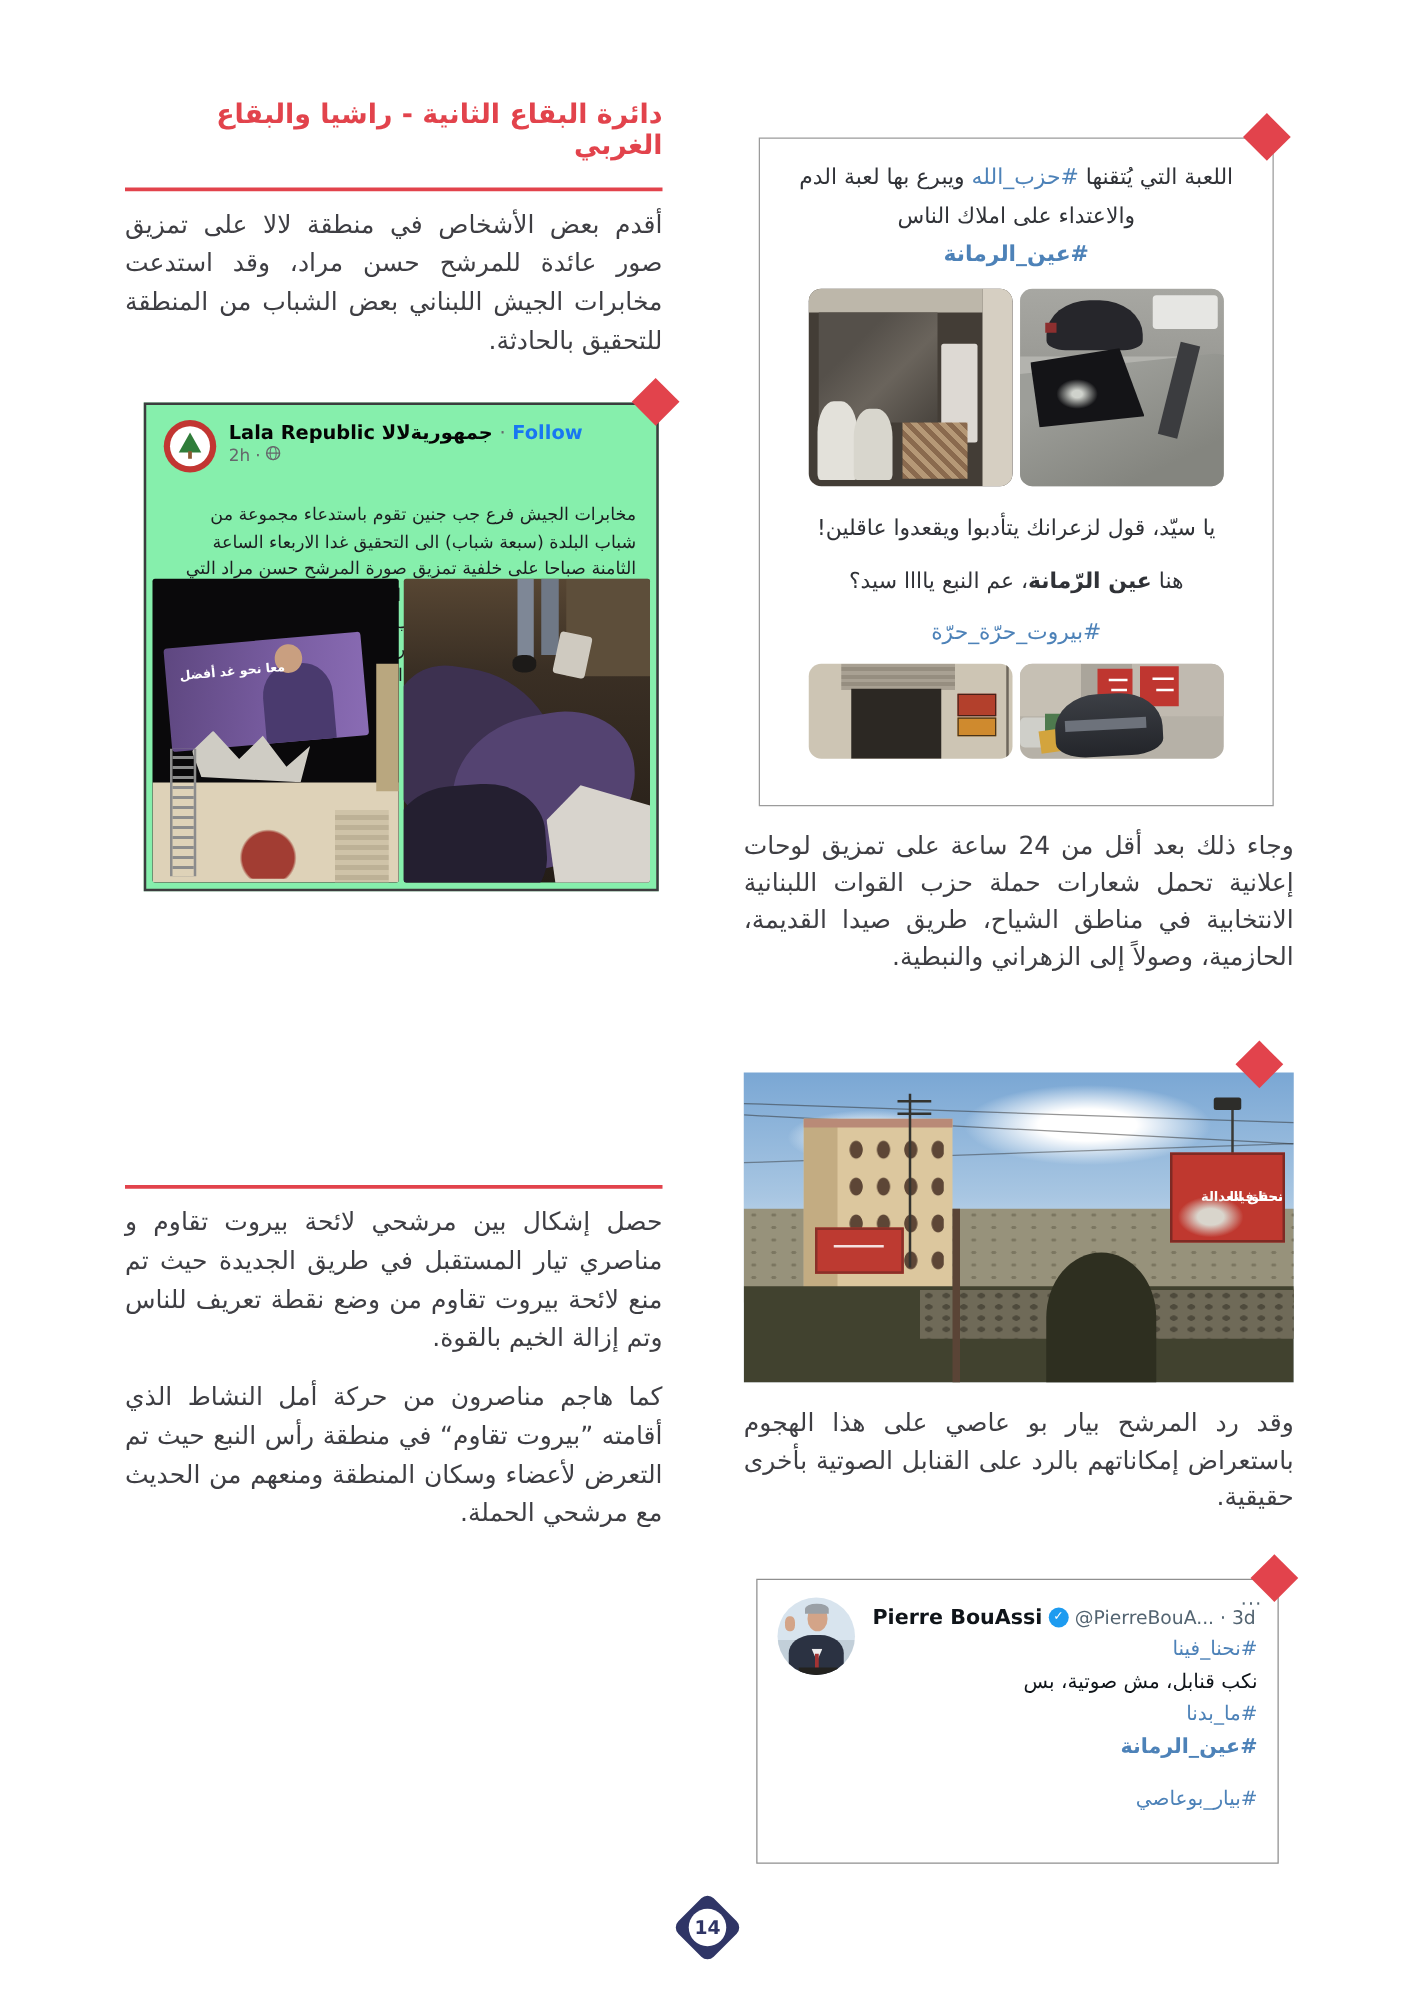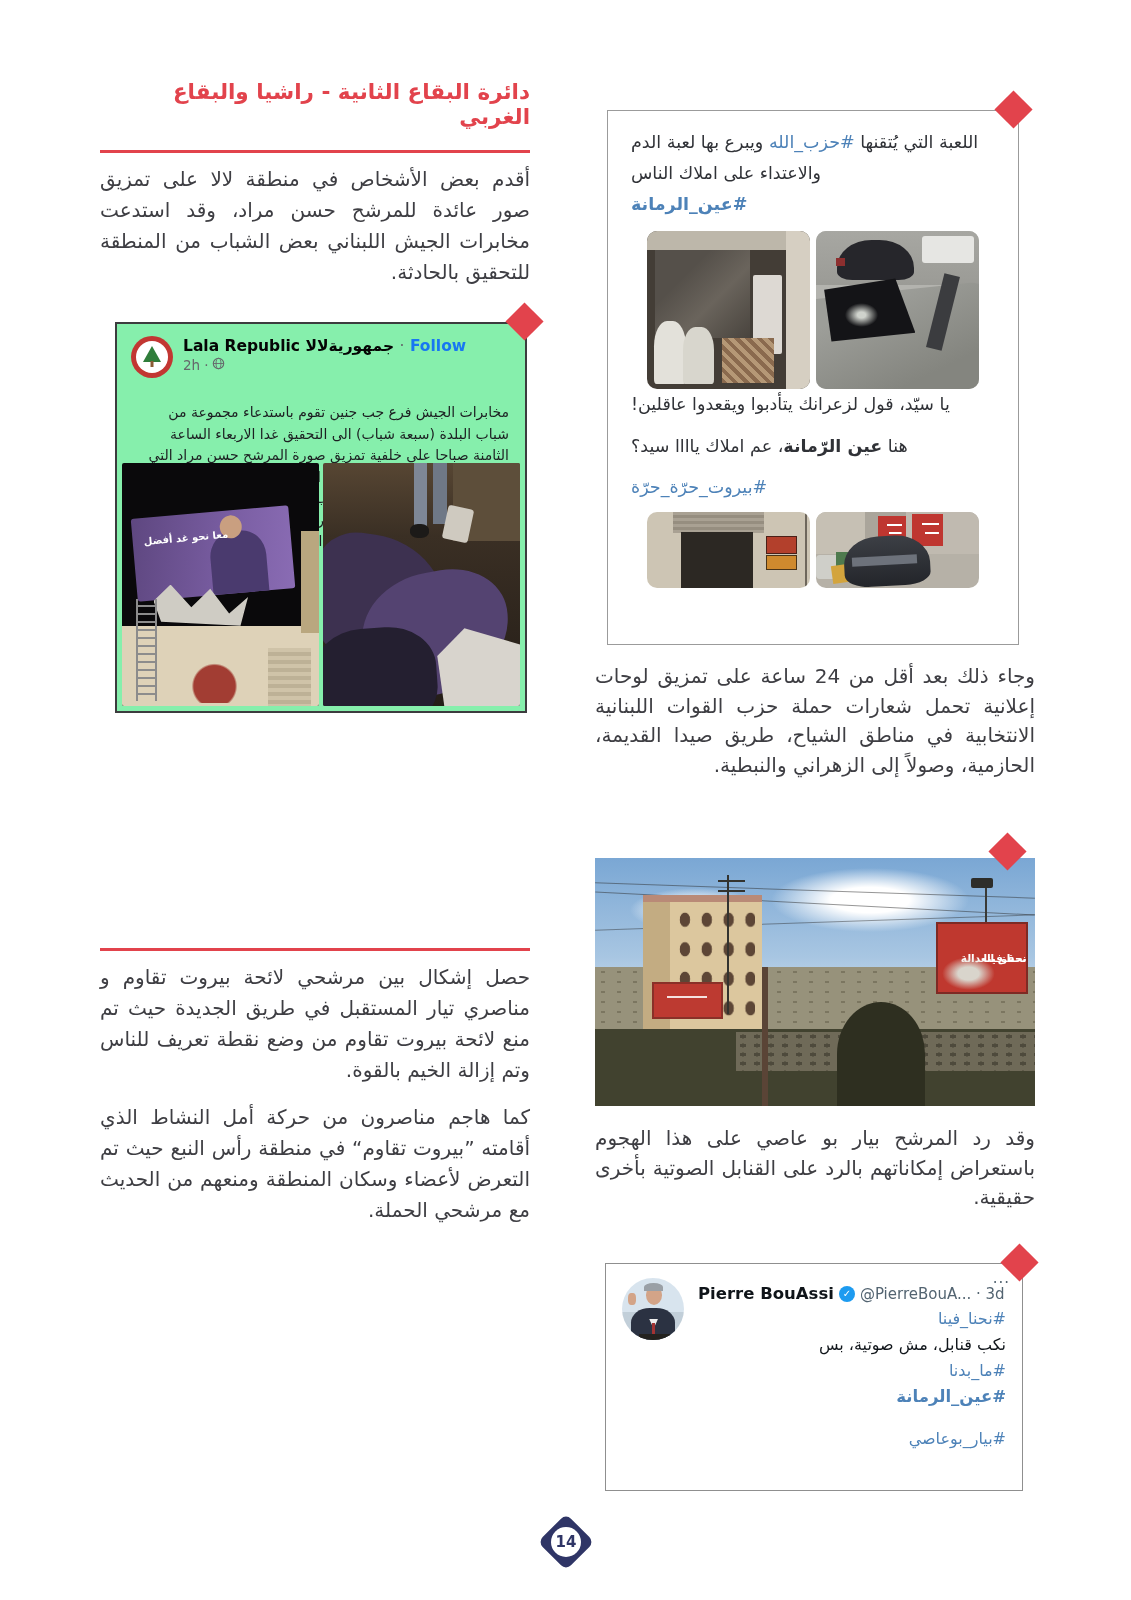--- a/index.html
+++ b/index.html
@@ -49,28 +49,28 @@
   .pf-leg1{left:46%;top:0;width:7%;height:27%;background:#7e8796;}
   .pf-leg2{left:56%;top:0;width:7%;height:25%;background:#6f7886;}
   .pf-shoe{left:44%;top:25%;width:10%;height:6%;background:#1c1a18;border-radius:40%;}
   .pf-bag{left:62%;top:18%;width:13%;height:14%;background:#cfcac0;border-radius:3px;transform:rotate(12deg);}
   .pf-tarp1{left:-6%;top:30%;width:70%;height:55%;background:#3d3150;transform:rotate(8deg);border-radius:30% 60% 40% 50%;}
   .pf-tarp2{left:20%;top:45%;width:75%;height:50%;background:#544371;transform:rotate(-10deg);border-radius:50% 40% 60% 30%;}
   .pf-tarp3{left:-4%;bottom:-10%;width:62%;height:42%;background:#241f30;transform:rotate(-4deg);border-radius:40%;}
   .pf-white{right:-4%;bottom:-6%;width:46%;height:38%;background:#d8d4cd;clip-path:polygon(0 30%,30% 0,100% 20%,100% 100%,10% 100%);}
 
   
-  #card1{position:absolute;left:607px;top:110px;width:412px;height:535px;background:#fff;border:1px solid #9b9b9b;box-sizing:border-box;padding:16px 23px;direction:rtl;text-align:left;color:#303237;}
+  #card1{position:absolute;left:607px;top:110px;width:412px;height:535px;background:#fff;border:1px solid #9b9b9b;box-sizing:border-box;padding:16px 23px;direction:rtl;text-align:center;color:#303237;}
   .t-line{font-size:17.5px;line-height:31px;margin:0;}
   .tag{color:#4d82b8;}
   .tag-strong{color:#4d82b8;font-weight:700;}
   .c1-photos{margin:11px auto 0;width:332px;display:flex;gap:6px;}
   .c1-photos .ph{border-radius:10px;}
   .cap{font-size:17.5px;line-height:25px;margin:0;}
-  #cap1{margin-top:3px;}
+  #cap1{margin-top:22px;}
   #cap2{margin-top:17px;}
   #tag3{margin-top:16px;font-size:17.5px;}
   .c1-photos.small{margin-top:12px;}
 
   
   #pa{width:163px;height:158px;background:#b3b3ae;}
   .pa-street{left:0;top:0;right:0;height:34%;background:linear-gradient(#a7a7a2,#9b9b96);}
   .pa-van{right:3%;top:3%;width:32%;height:17%;background:#e6e6e3;border-radius:3px;}
   .pa-darkcar{left:13%;top:6%;width:47%;height:25%;background:#26262b;border-radius:45% 45% 20% 20%/70% 70% 20% 20%;}
   .pa-redlight{left:12%;top:17%;width:6%;height:5%;background:#8d2f2f;}
@@ -262,21 +262,21 @@
         <div class="pb-wall"></div>
         <div class="pb-glass"></div>
         <div class="pb-fridge"></div>
         <div class="pb-chair1"></div>
         <div class="pb-chair2"></div>
         <div class="pb-table"></div>
       </div>
     </div>
 
     <p class="cap" id="cap1">يا سيّد، قول لزعرانك يتأدبوا ويقعدوا عاقلين!</p>
-    <p class="cap" id="cap2"><span>هنا </span><b>عين الرّمانة</b><span>، عم املاك ياااا سيد؟</span></p>
+    <p class="cap" id="cap2"><span>هنا </span><b>عين الرّمانة</b><span>، عم النبع ياااا سيد؟</span></p>
     <p class="cap tag" id="tag3">#بيروت_حرّة_حرّة</p>
 
     <div class="c1-photos small">
       <div class="ph" id="pc">
         <div class="pc-bldg"></div>
         <div class="pc-bb pc-bb1"></div>
         <div class="pc-bb pc-bb2"></div>
         <div class="pc-white"></div>
         <div class="pc-green"></div>
         <div class="pc-yellow"></div>

